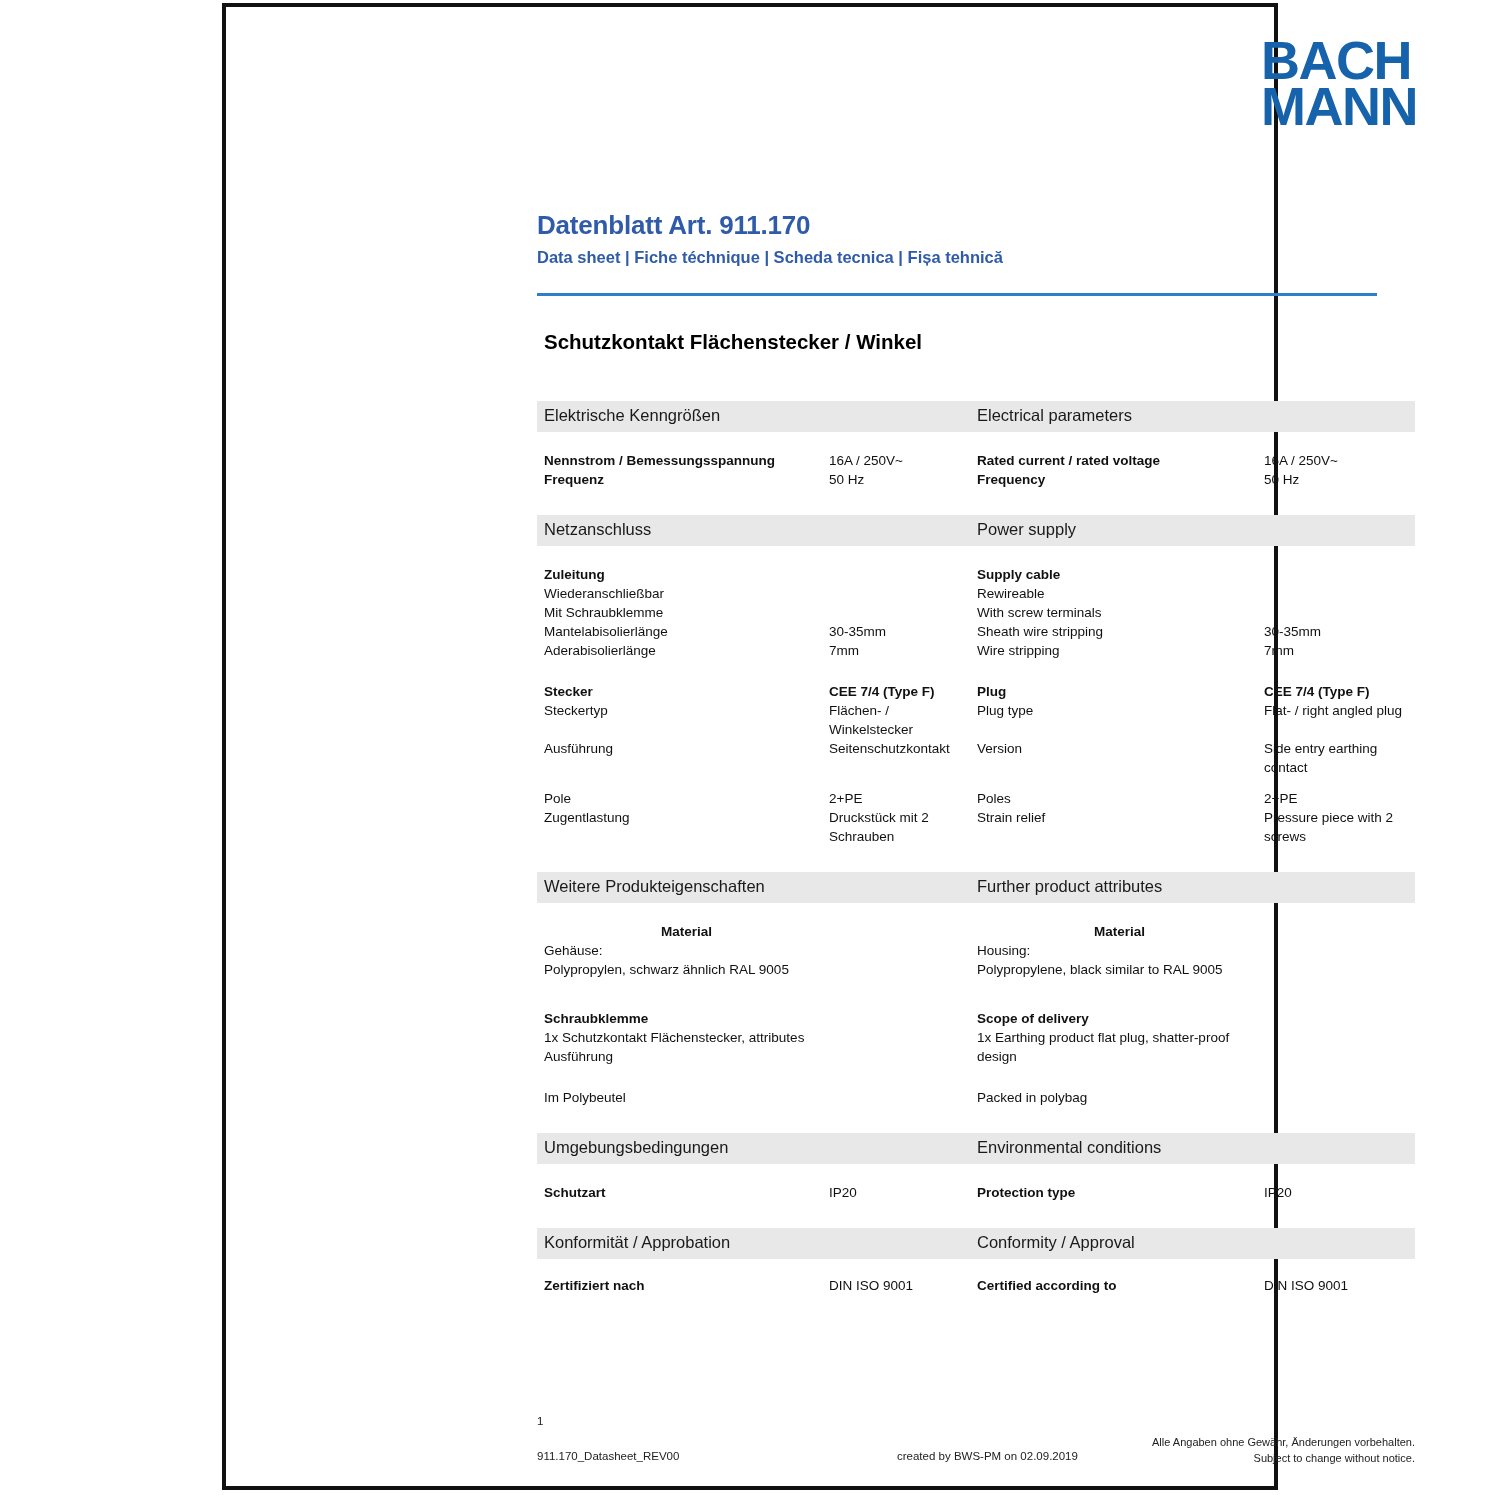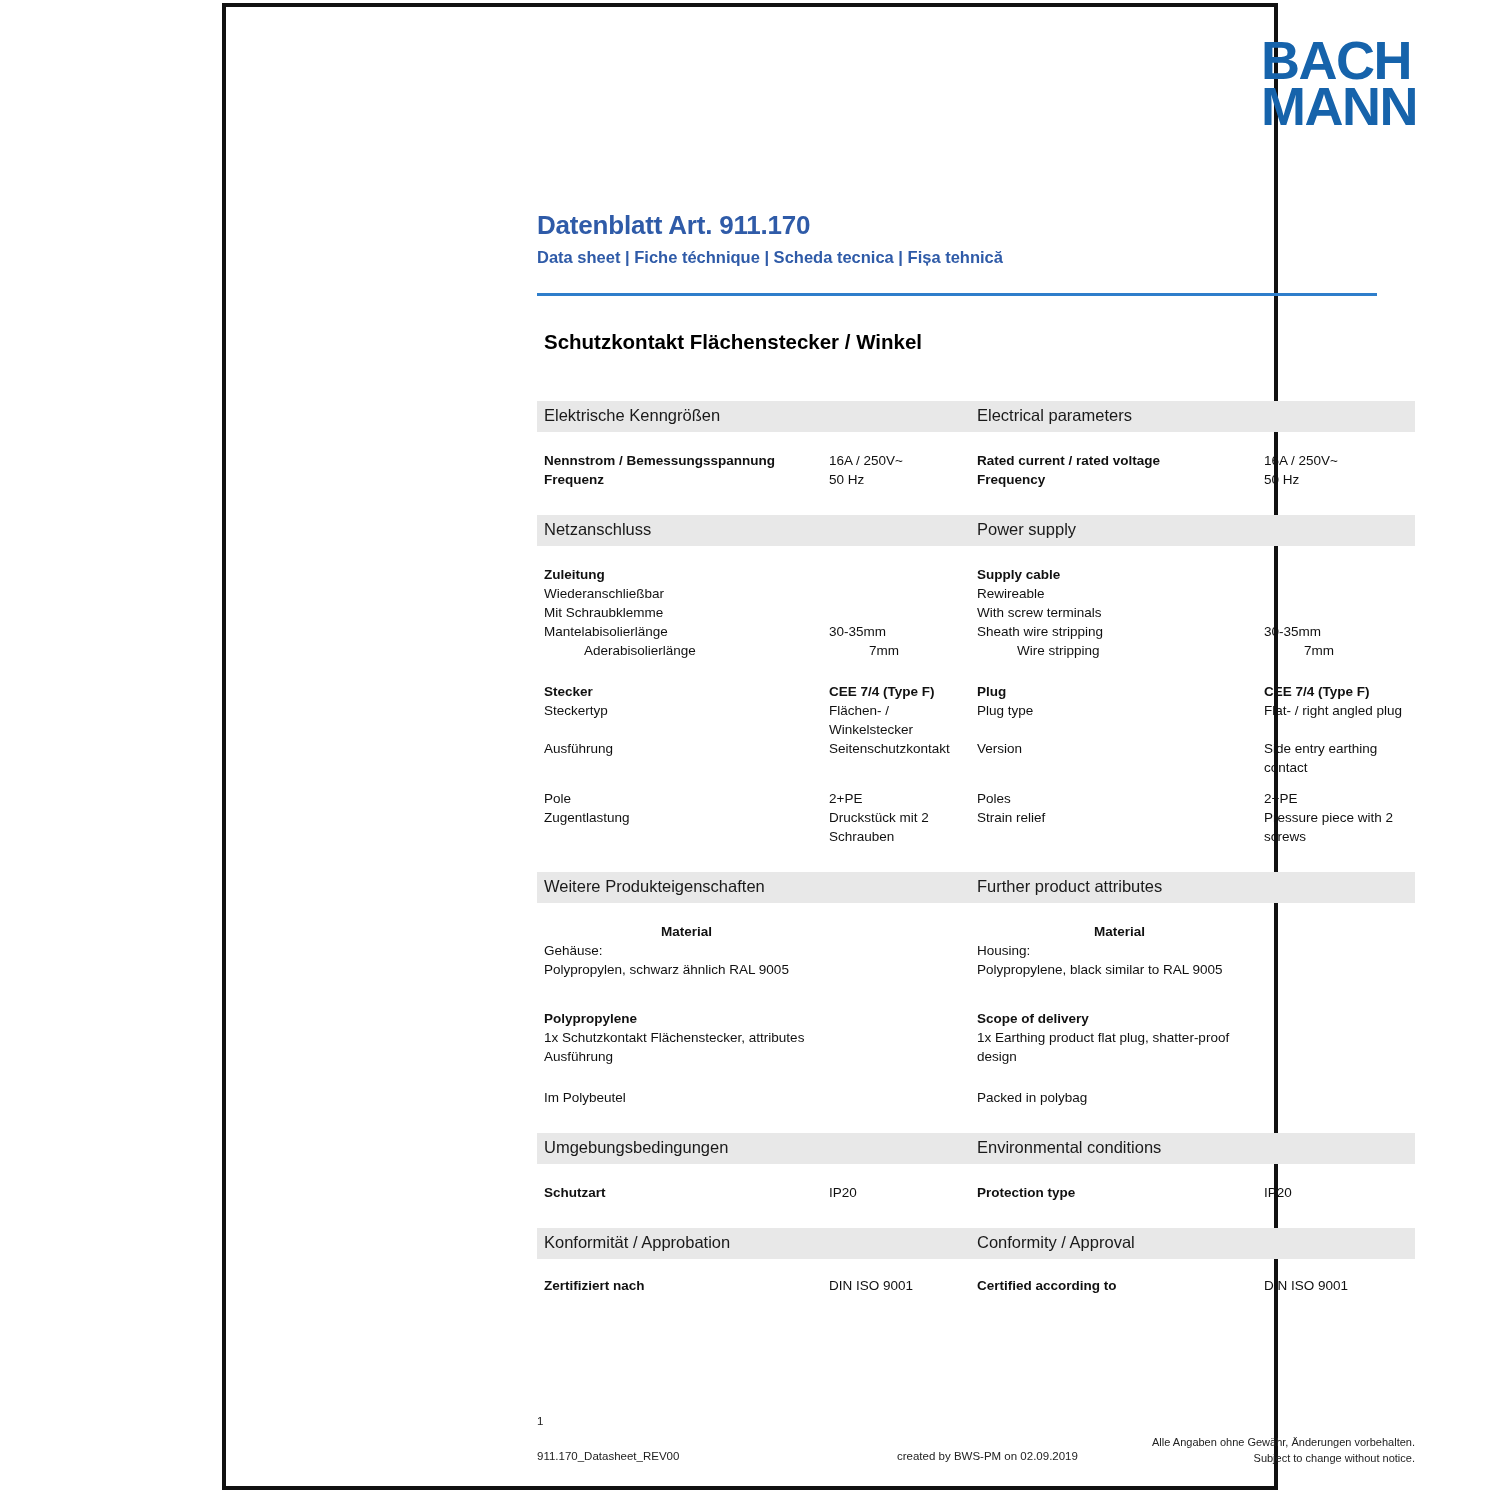--- a/index.html
+++ b/index.html
@@ -233,21 +233,21 @@
           <div class="cell c-de-value"></div>
           <div class="cell c-en-label">With screw terminals</div>
           <div class="cell c-en-value"></div>
         </div>
         <div class="row" style="height: 19px;">
           <div class="cell c-de-label">Mantelabisolierlänge</div>
           <div class="cell c-de-value">30-35mm</div>
           <div class="cell c-en-label">Sheath wire stripping</div>
           <div class="cell c-en-value">30-35mm</div>
         </div>
-        <div class="row" style="height: 19px; margin-left: 40px;">
+        <div class="row" style="height: 19px;">
           <div class="cell c-de-label">Aderabisolierlänge</div>
           <div class="cell c-de-value">7mm</div>
           <div class="cell c-en-label">Wire stripping</div>
           <div class="cell c-en-value">7mm</div>
         </div>
         <div class="spacer-md"></div>
         <div class="row" style="height: 19px;">
           <div class="cell c-de-label bold">Stecker</div>
           <div class="cell c-de-value bold">CEE 7/4 (Type F)</div>
           <div class="cell c-en-label bold">Plug</div>
@@ -298,21 +298,21 @@
           <div class="cell c-en-value"></div>
         </div>
         <div class="row" style="height: 19px;">
           <div class="cell c-de-label">Polypropylen, schwarz ähnlich RAL 9005</div>
           <div class="cell c-de-value"></div>
           <div class="cell c-en-label">Polypropylene, black similar to RAL 9005</div>
           <div class="cell c-en-value"></div>
         </div>
         <div class="spacer-lg"></div>
         <div class="row" style="height: 19px;">
-          <div class="cell c-de-label bold">Polypropylene</div>
+          <div class="cell c-de-label bold">Schraubklemme</div>
           <div class="cell c-de-value"></div>
           <div class="cell c-en-label bold">Scope of delivery</div>
           <div class="cell c-en-value"></div>
         </div>
         <div class="row" style="height: 38px;">
           <div class="cell c-de-label">1x Schutzkontakt Flächenstecker, attributes Ausführung</div>
           <div class="cell c-de-value"></div>
           <div class="cell c-en-label">1x Earthing product flat plug, shatter-proof design</div>
           <div class="cell c-en-value"></div>
         </div>

